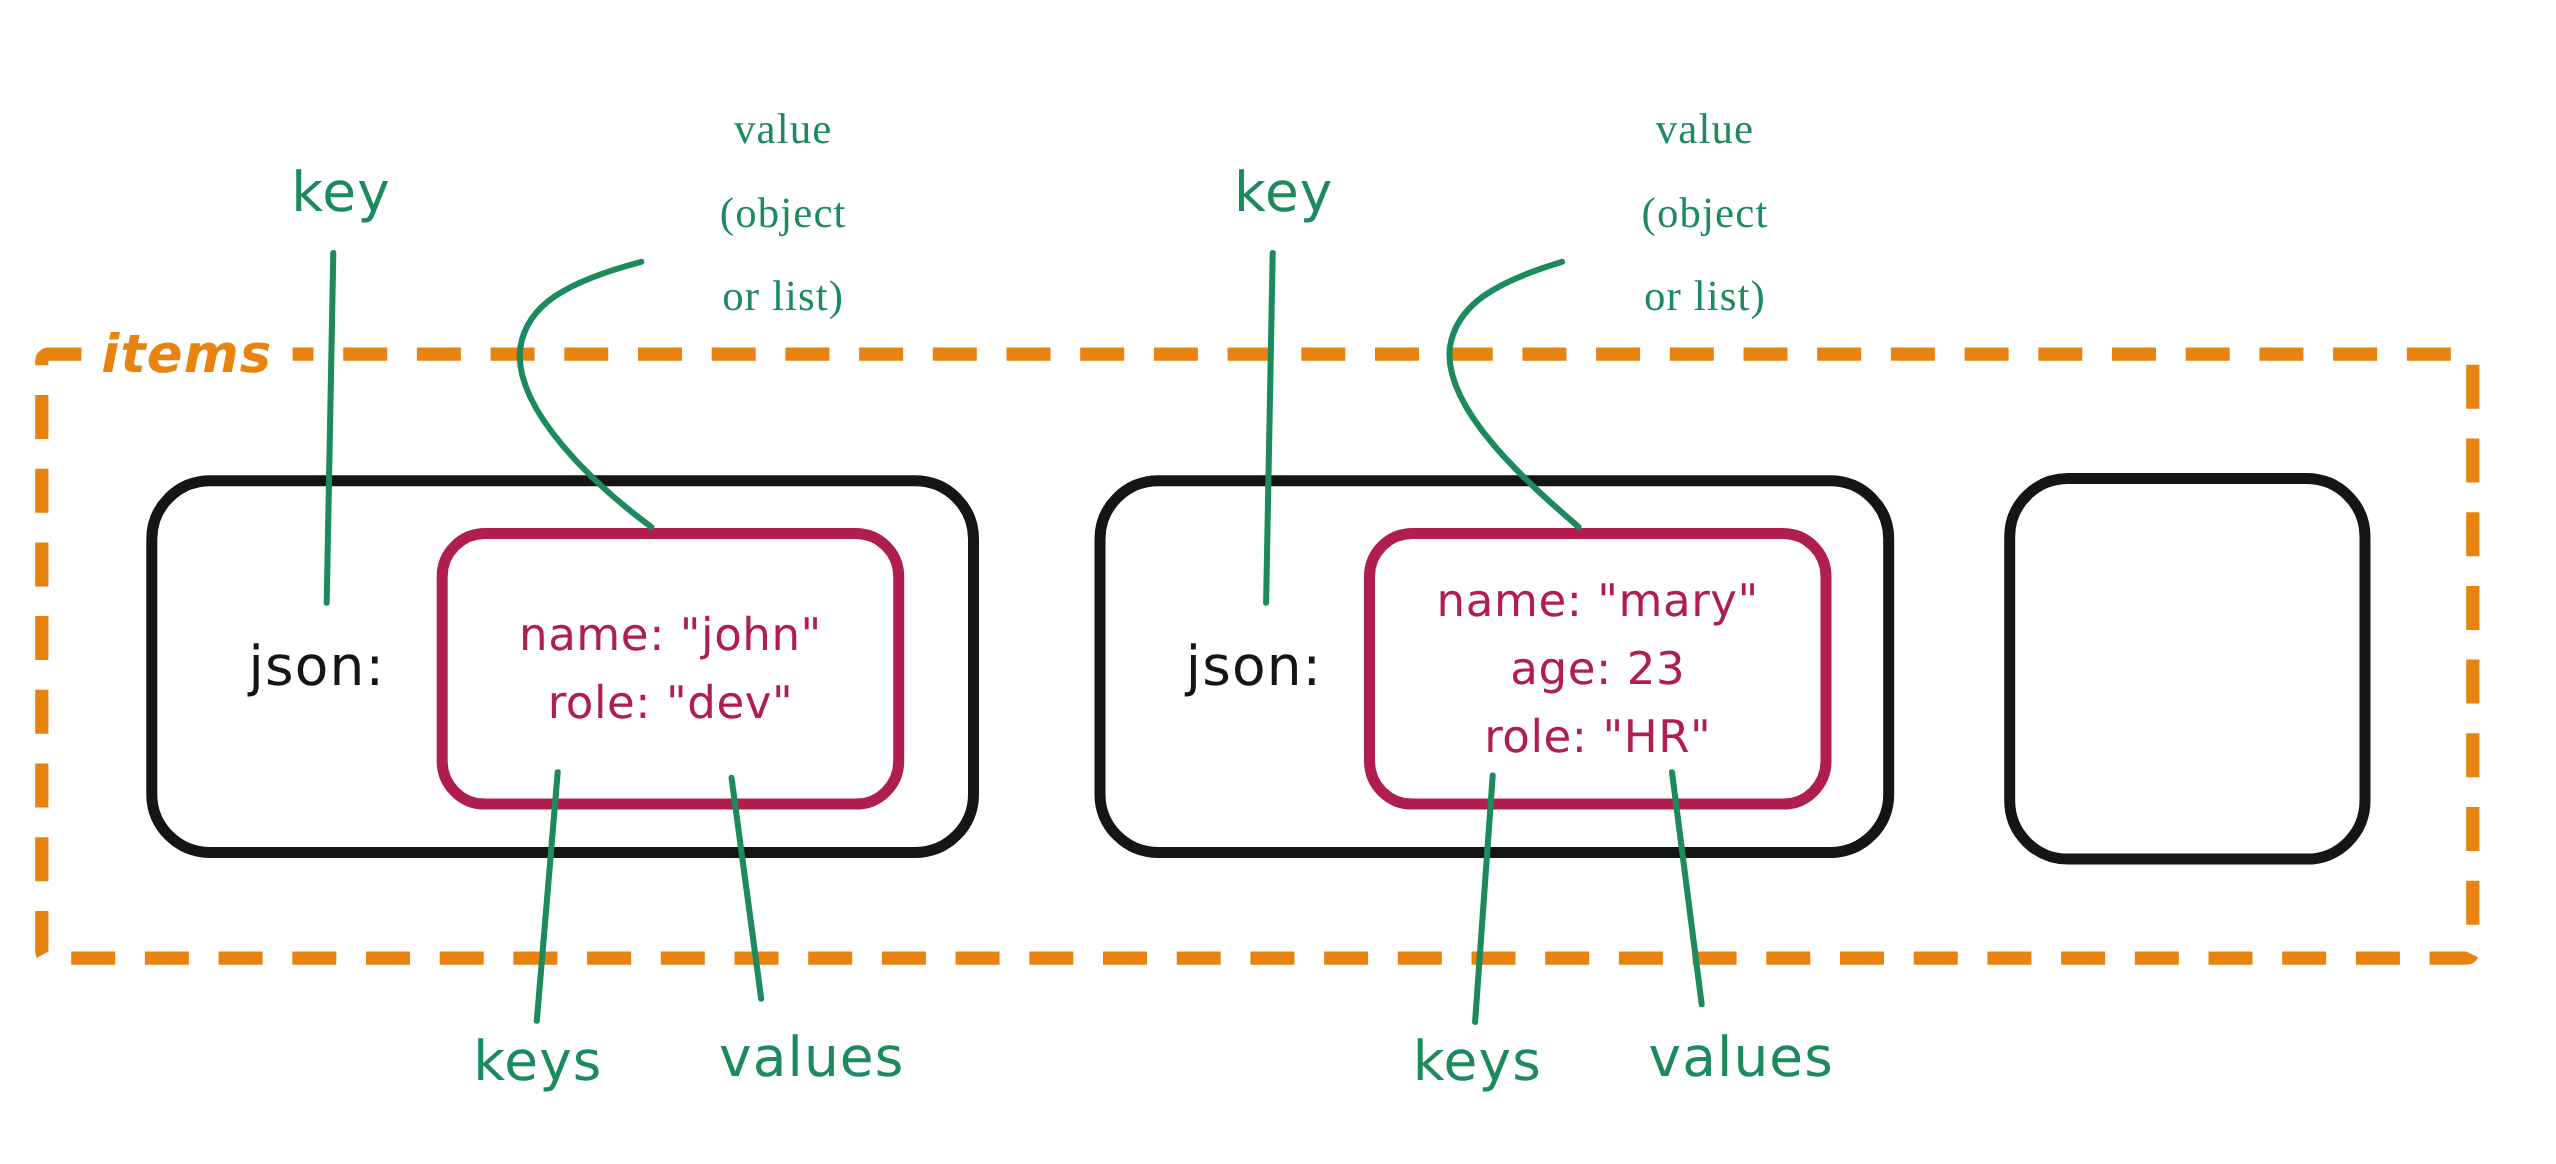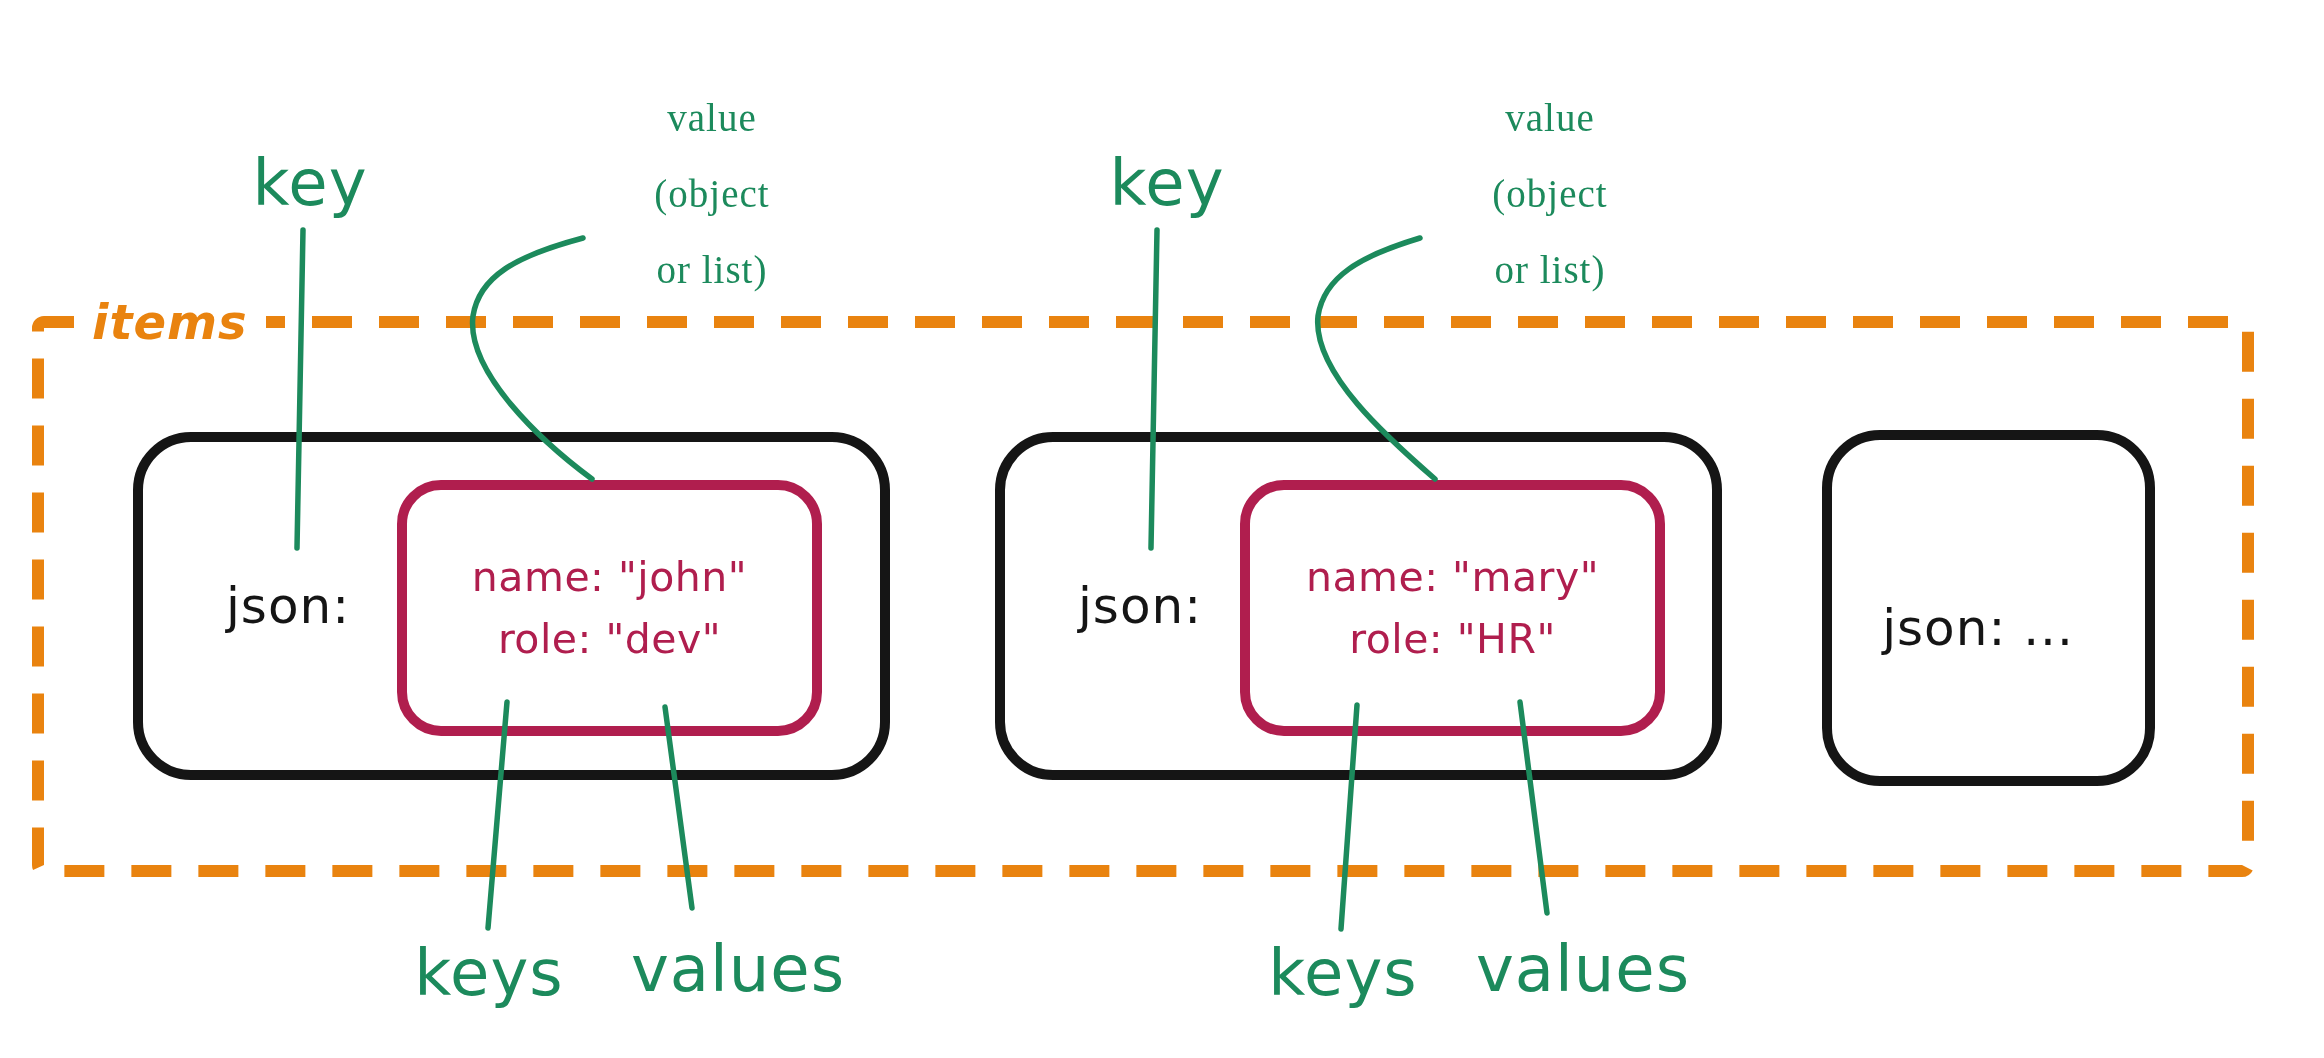--- a/index.html
+++ b/index.html
@@ -71,21 +71,21 @@
     line-height: 62px;
     color: #B01E4E;
     white-space: pre;
     letter-spacing: 0.5px;
   }
   
   .green-label {
     position: absolute;
     transform: translateX(-50%);
     color: #1C8A5C;
-    font-size: 64px;
+    font-size: 50px;
     white-space: nowrap;
     text-align: center;
     letter-spacing: 1px;
   }
   .green-label.small { font-size: 39px; line-height: 76px; font-family: Liberation Serif, serif; }
   .lbl-key-1    { left: 310px;  top: 146px; }
   .lbl-key-2    { left: 1167px; top: 146px; }
   .lbl-value-1  { left: 712px;  top: 80px;  }
   .lbl-value-2  { left: 1550px; top: 80px;  }
   .lbl-keys-1   { left: 489px;  top: 936px; }
@@ -108,25 +108,25 @@
   <span class="json-label j1">json:</span>
   <div class="obj-box o1">
     <span class="obj-line">name: "john"</span>
     <span class="obj-line">role: "dev"</span>
   </div>
 
   <div class="card c2"></div>
   <span class="json-label j2">json:</span>
   <div class="obj-box o2">
     <span class="obj-line">name: "mary"</span>
+    <span class="obj-line">age: 23</span>
     <span class="obj-line">role: "HR"</span>
   </div>
 
   <div class="card c3"></div>
-  <span class="json-label j3">json: ...</span>
 
   <span class="green-label lbl-key-1">key</span>
   <div class="green-label small lbl-value-1">
     <div>value</div>
     <div>(object</div>
     <div>or list)</div>
   </div>
   <span class="green-label lbl-keys-1">keys</span>
   <span class="green-label lbl-values-1">values</span>
 

